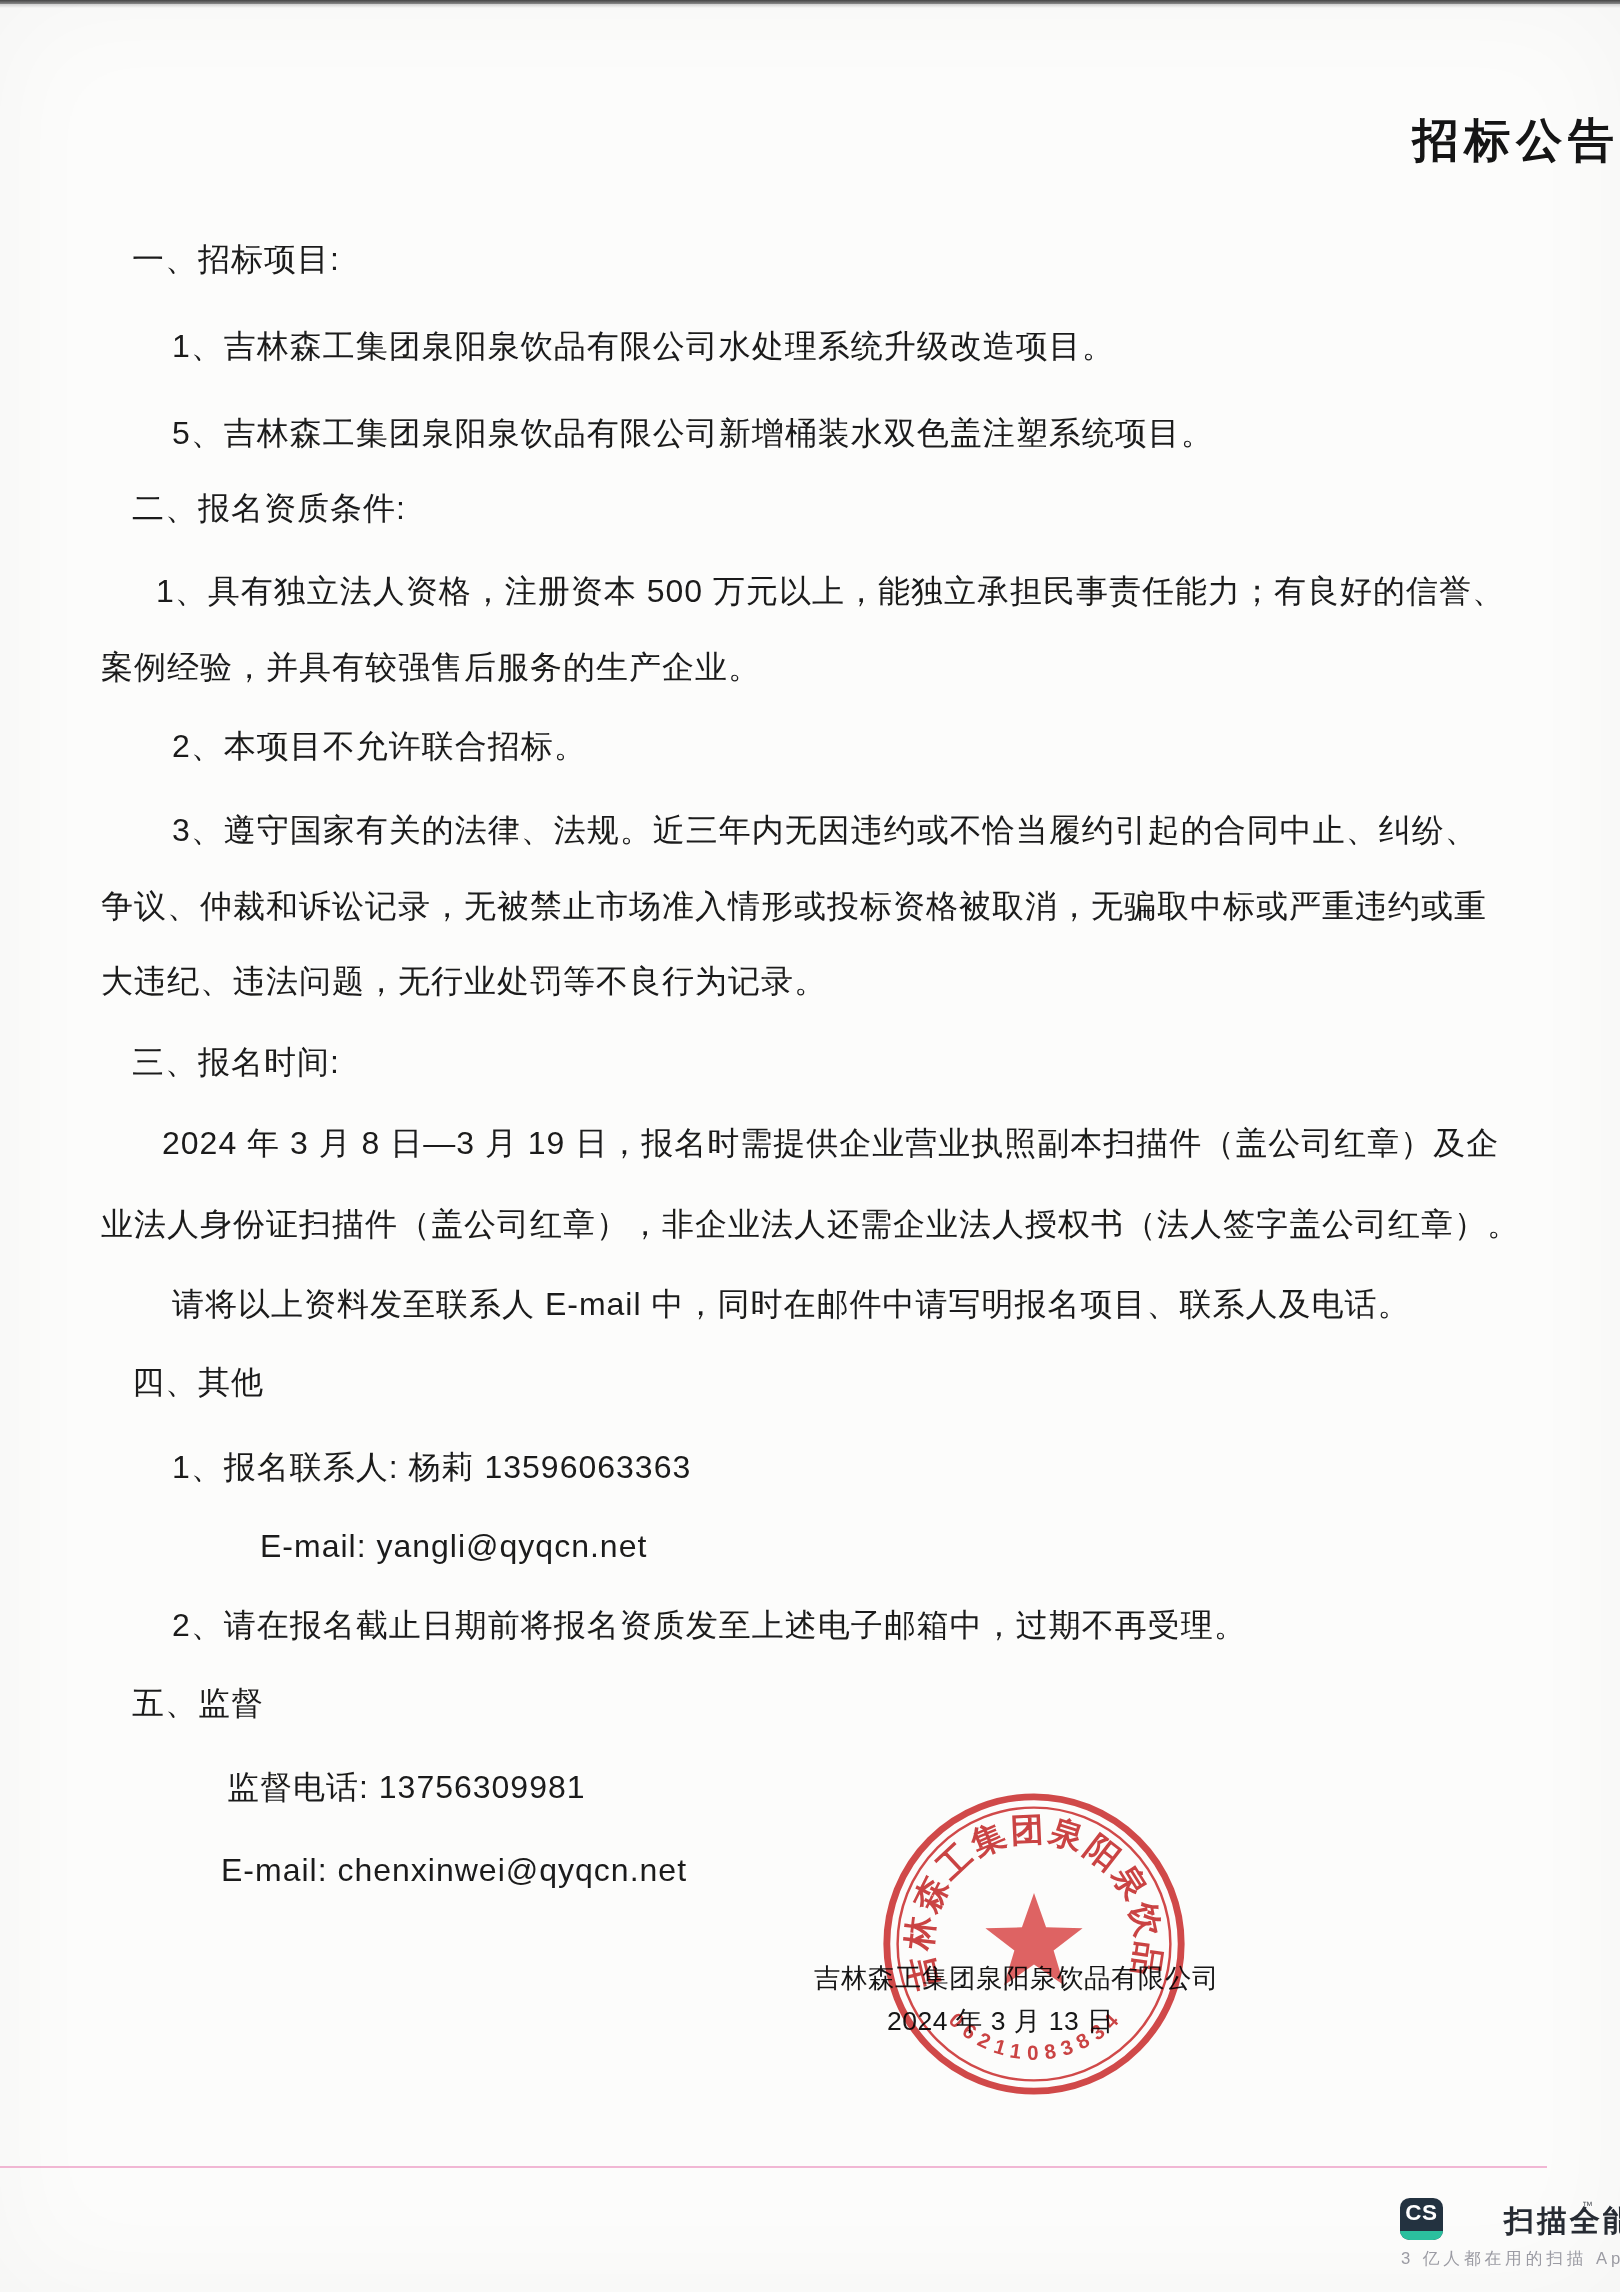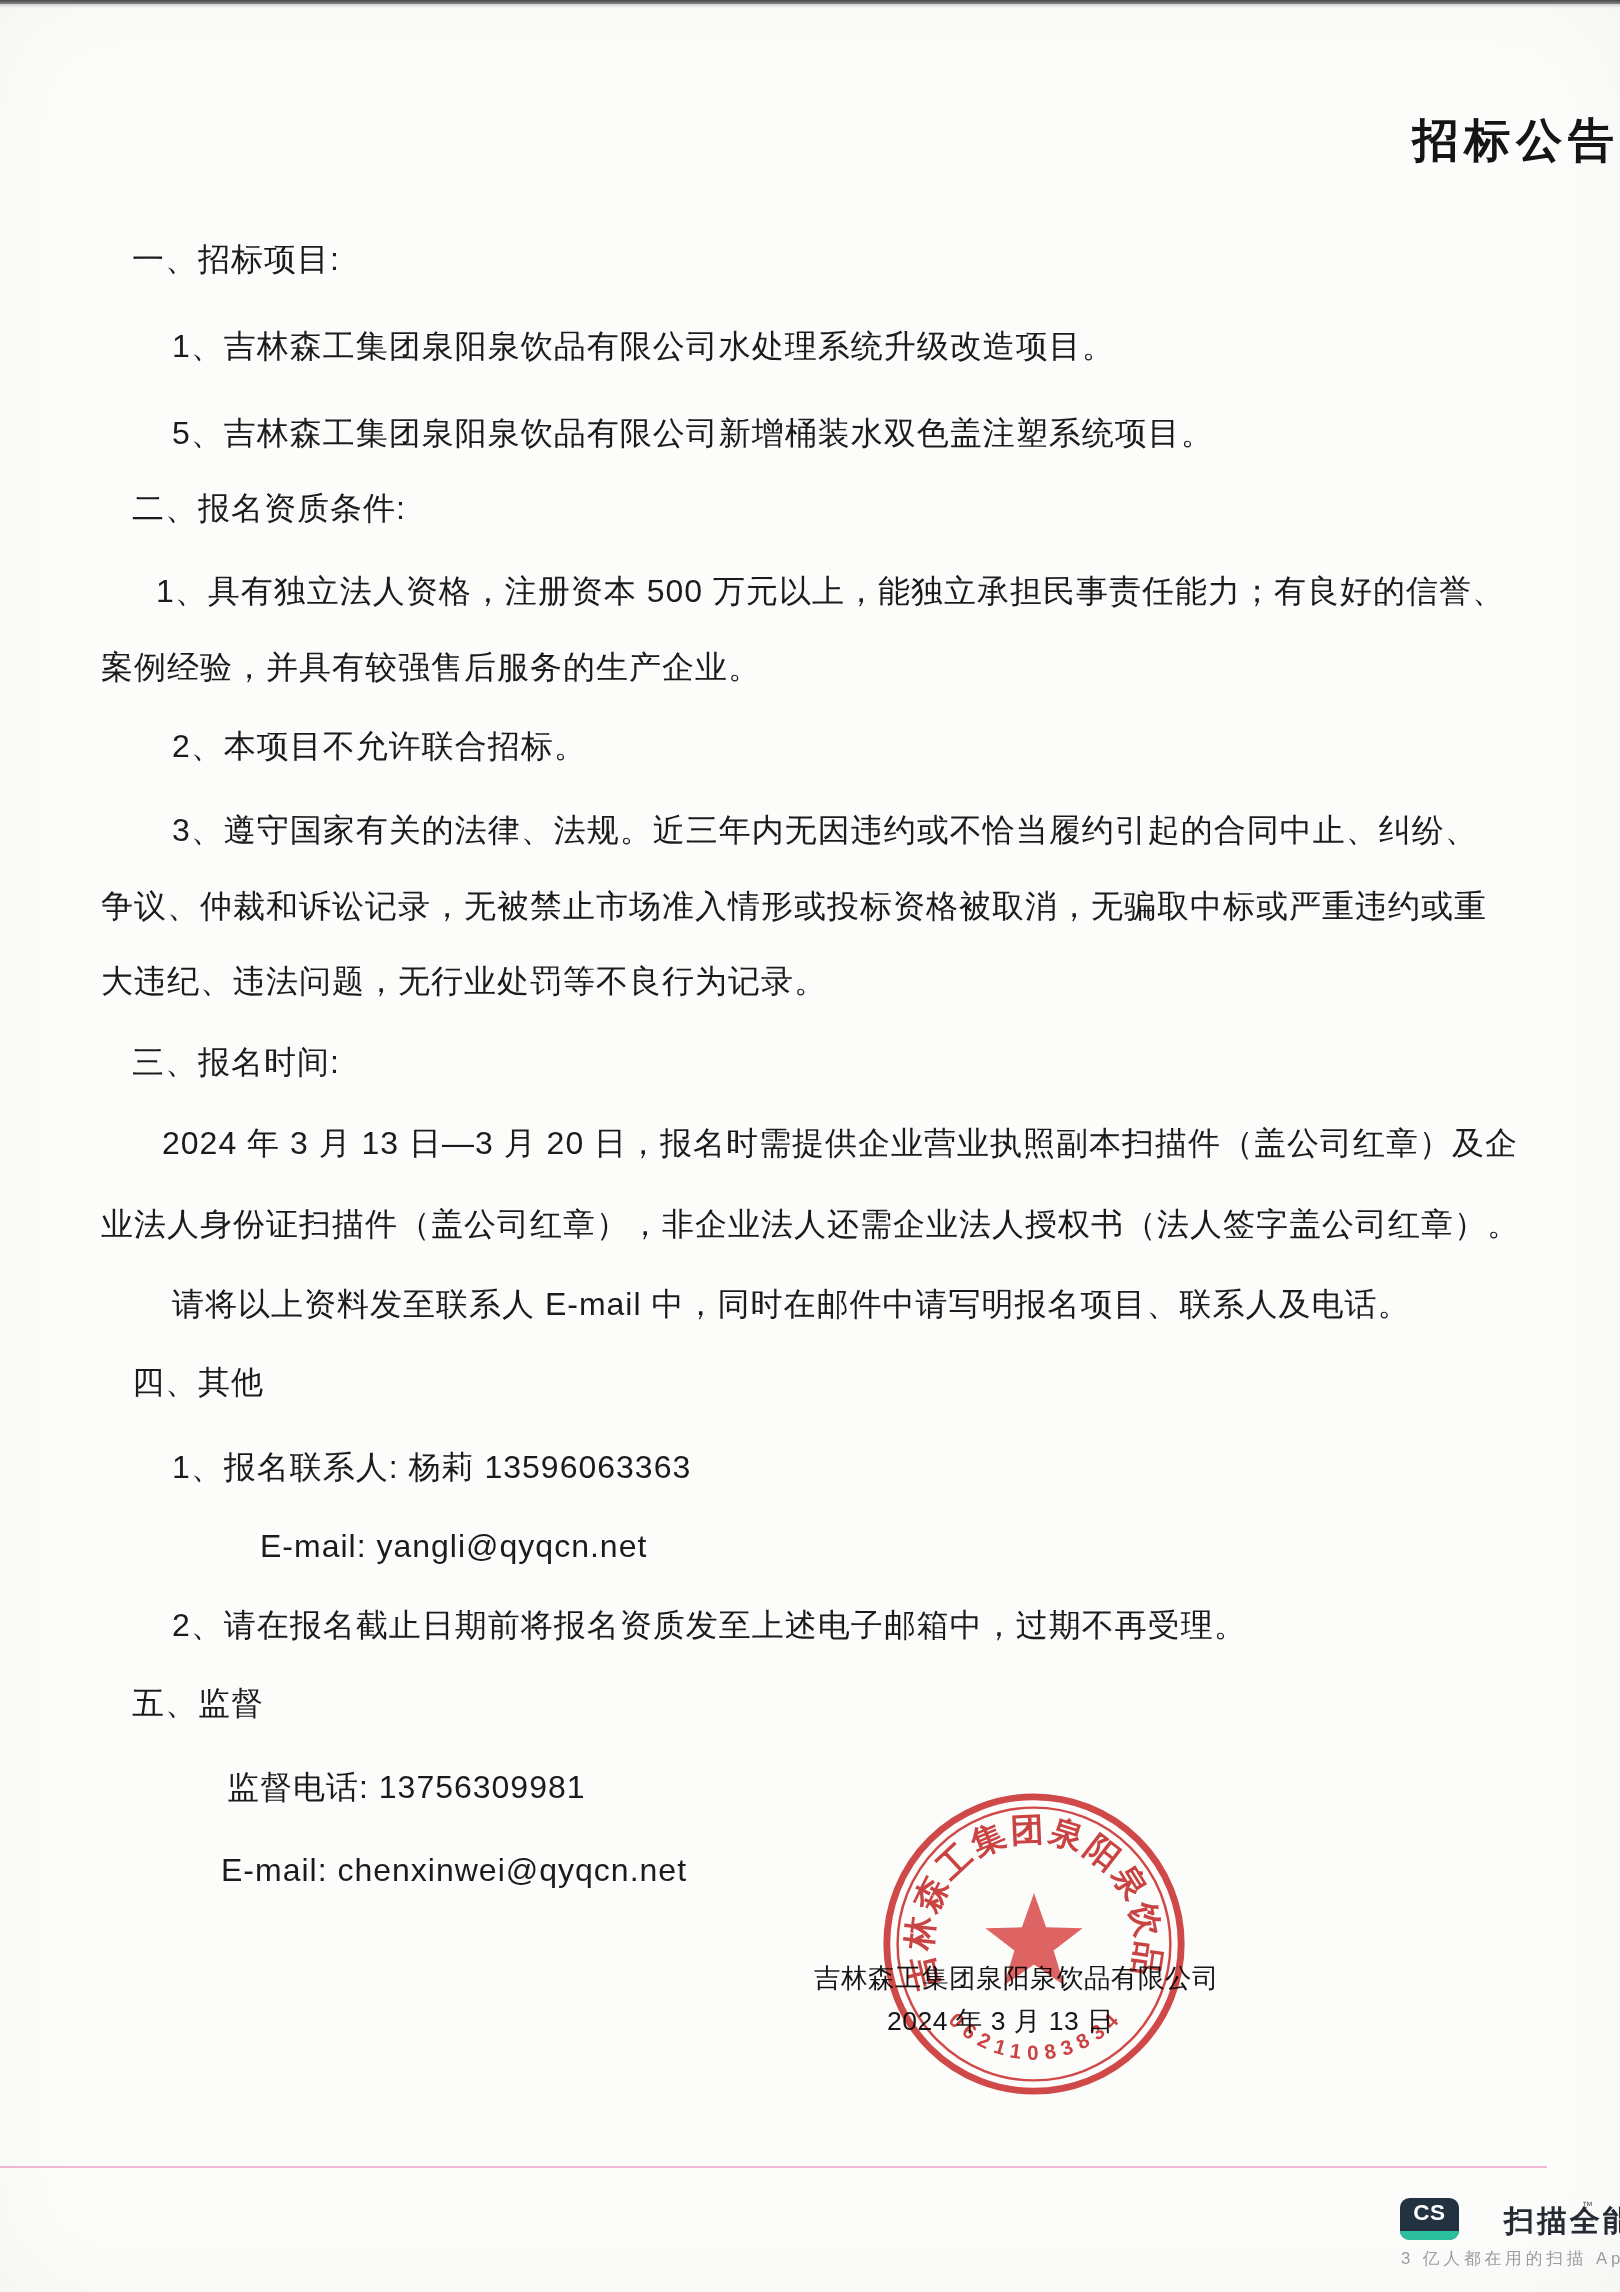--- a/index.html
+++ b/index.html
@@ -35,21 +35,21 @@
   .seal{
     position:absolute;left:877px;top:1787px;width:314px;height:314px;
     mix-blend-mode:multiply;opacity:0.92;
   }
   .artifact-line{
     position:absolute;left:0;top:2166px;width:1547px;height:2px;
     background:rgba(228,100,165,0.45);
   }
   .cs-badge{
     position:absolute;left:1400px;top:2198px;width:43px;height:42px;
-    border-radius:9.8px;background:#233240;overflow:hidden;padding-left:16px;
+    border-radius:9.8px;background:#233240;overflow:hidden;
   }
   .cs-badge .cs-text{
     position:absolute;left:0;top:2px;width:100%;
     text-align:center;color:#ffffff;font-weight:700;font-size:22.5px;
     font-family:"Liberation Sans",sans-serif;letter-spacing:0.5px;
   }
   .cs-badge .cs-teal{
     position:absolute;left:0;bottom:0;width:100%;height:8.8px;
     background:#2bbf9e;
   }
@@ -83,21 +83,21 @@
 
   <div class="tline" style="left:132px;top:490px">二、报名资质条件:</div>
   <div class="tline" style="left:156px;top:573px">1、具有独立法人资格，注册资本 500 万元以上，能独立承担民事责任能力；有良好的信誉、</div>
   <div class="tline" style="left:101px;top:649px">案例经验，并具有较强售后服务的生产企业。</div>
   <div class="tline" style="left:172px;top:728px">2、本项目不允许联合招标。</div>
   <div class="tline" style="left:172px;top:812px">3、遵守国家有关的法律、法规。近三年内无因违约或不恰当履约引起的合同中止、纠纷、</div>
   <div class="tline" style="left:101px;top:888px">争议、仲裁和诉讼记录，无被禁止市场准入情形或投标资格被取消，无骗取中标或严重违约或重</div>
   <div class="tline" style="left:101px;top:963px">大违纪、违法问题，无行业处罚等不良行为记录。</div>
 
   <div class="tline" style="left:132px;top:1044px">三、报名时间:</div>
-  <div class="tline" style="left:162px;top:1125px">2024 年 3 月 13 日—3 月 20 日，报名时需提供企业营业执照副本扫描件（盖公司红章）及企</div>
+  <div class="tline" style="left:162px;top:1125px">2024 年 3 月 8 日—3 月 19 日，报名时需提供企业营业执照副本扫描件（盖公司红章）及企</div>
   <div class="tline" style="left:101px;top:1206px">业法人身份证扫描件（盖公司红章），非企业法人还需企业法人授权书（法人签字盖公司红章）。</div>
   <div class="tline" style="left:172px;top:1286px">请将以上资料发至联系人 E-mail 中，同时在邮件中请写明报名项目、联系人及电话。</div>
 
   <div class="tline" style="left:132px;top:1364px">四、其他</div>
   <div class="tline" style="left:172px;top:1449px">1、报名联系人: 杨莉 13596063363</div>
   <div class="tline" style="left:260px;top:1528px">E-mail: yangli@qyqcn.net</div>
   <div class="tline" style="left:172px;top:1607px">2、请在报名截止日期前将报名资质发至上述电子邮箱中，过期不再受理。</div>
 
   <div class="tline" style="left:132px;top:1685px">五、监督</div>
   <div class="tline" style="left:227px;top:1769px">监督电话: 13756309981</div>

